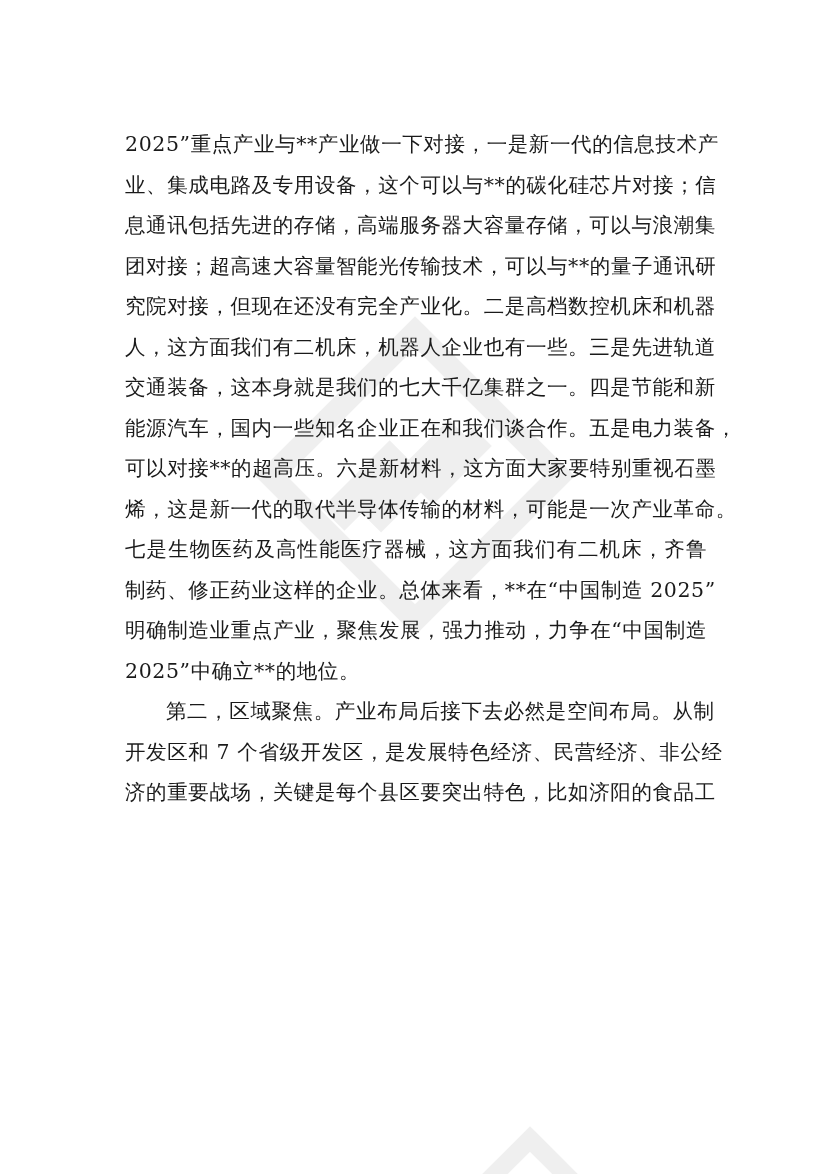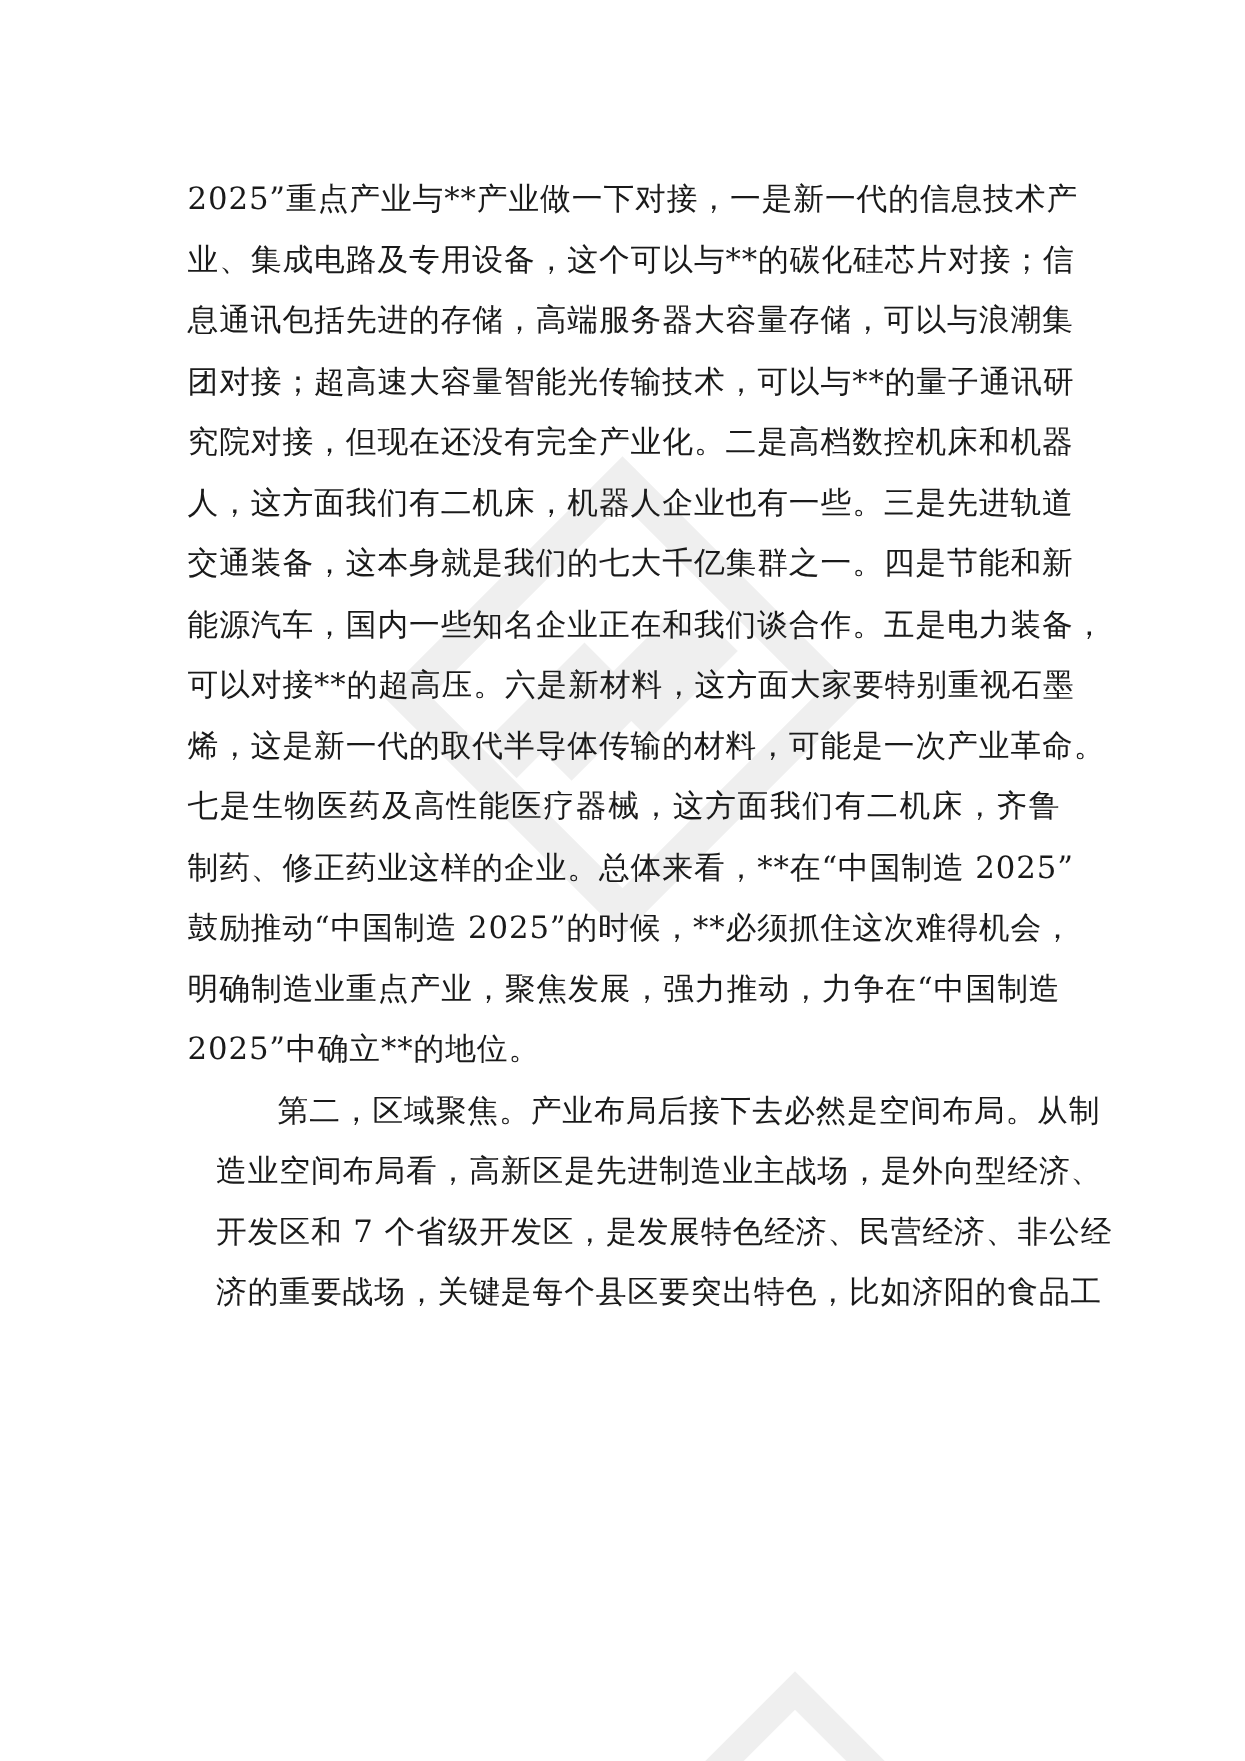--- a/index.html
+++ b/index.html
@@ -10,21 +10,21 @@
     body {
       width: 830px;
       height: 1174px;
       position: relative;
       overflow: hidden;
       font-family: "DejaVu Serif", "Liberation Serif", serif;
       color: #1a1a1a;
     }
     .page {
       position: absolute;
-      left: 0; top: 4px;
+      left: 0; top: 16px;
       width: 830px;
       height: 1022px;
       background: #ffffff;
     }
     .watermark {
       position: absolute;
       pointer-events: none;
       opacity: 0.06;
     }
     .wm-1 { left: 255px; top: 300px; width: 320px; height: 320px; }
@@ -51,21 +51,20 @@
       height: 40.5px;
     }
     .line.last {
       text-align-last: left;
     }
     .indent {
       padding-left: 41px;
     }
     .p2 {
       margin-top: 0;
-      margin-left: 19px;
     }
   </style>
 </head>
 <body>
 
 <div class="page">
 
   <svg class="watermark wm-1" viewBox="0 0 100 100">
     <g fill="none" stroke="#000" stroke-width="7">
       <path d="M50 5 L95 50 L50 95 L5 50 Z"></path>
@@ -95,24 +94,22 @@
       <span class="line">息通讯包括先进的存储，高端服务器大容量存储，可以与浪潮集</span>
       <span class="line">团对接；超高速大容量智能光传输技术，可以与**的量子通讯研</span>
       <span class="line">究院对接，但现在还没有完全产业化。二是高档数控机床和机器</span>
       <span class="line">人，这方面我们有二机床，机器人企业也有一些。三是先进轨道</span>
       <span class="line">交通装备，这本身就是我们的七大千亿集群之一。四是节能和新</span>
       <span class="line">能源汽车，国内一些知名企业正在和我们谈合作。五是电力装备，</span>
       <span class="line">可以对接**的超高压。六是新材料，这方面大家要特别重视石墨</span>
       <span class="line">烯，这是新一代的取代半导体传输的材料，可能是一次产业革命。</span>
       <span class="line">七是生物医药及高性能医疗器械，这方面我们有二机床，齐鲁</span>
       <span class="line">制药、修正药业这样的企业。总体来看，**在“中国制造 2025”</span>
-      <span class="line">鼓励推动“中国制造 2025”的时候，**必须抓住这次难得机会，</span>
       <span class="line">明确制造业重点产业，聚焦发展，强力推动，力争在“中国制造</span>
       <span class="line last">2025”中确立**的地位。</span>
     </p>
     <p class="para p2">
       <span class="line indent">第二，区域聚焦。产业布局后接下去必然是空间布局。从制</span>
-      <span class="line">造业空间布局看，高新区是先进制造业主战场，是外向型经济、</span>
       <span class="line">开发区和 7 个省级开发区，是发展特色经济、民营经济、非公经</span>
       <span class="line">济的重要战场，关键是每个县区要突出特色，比如济阳的食品工</span>
     </p>
   </div>
 </div>
 
 </body></html>

